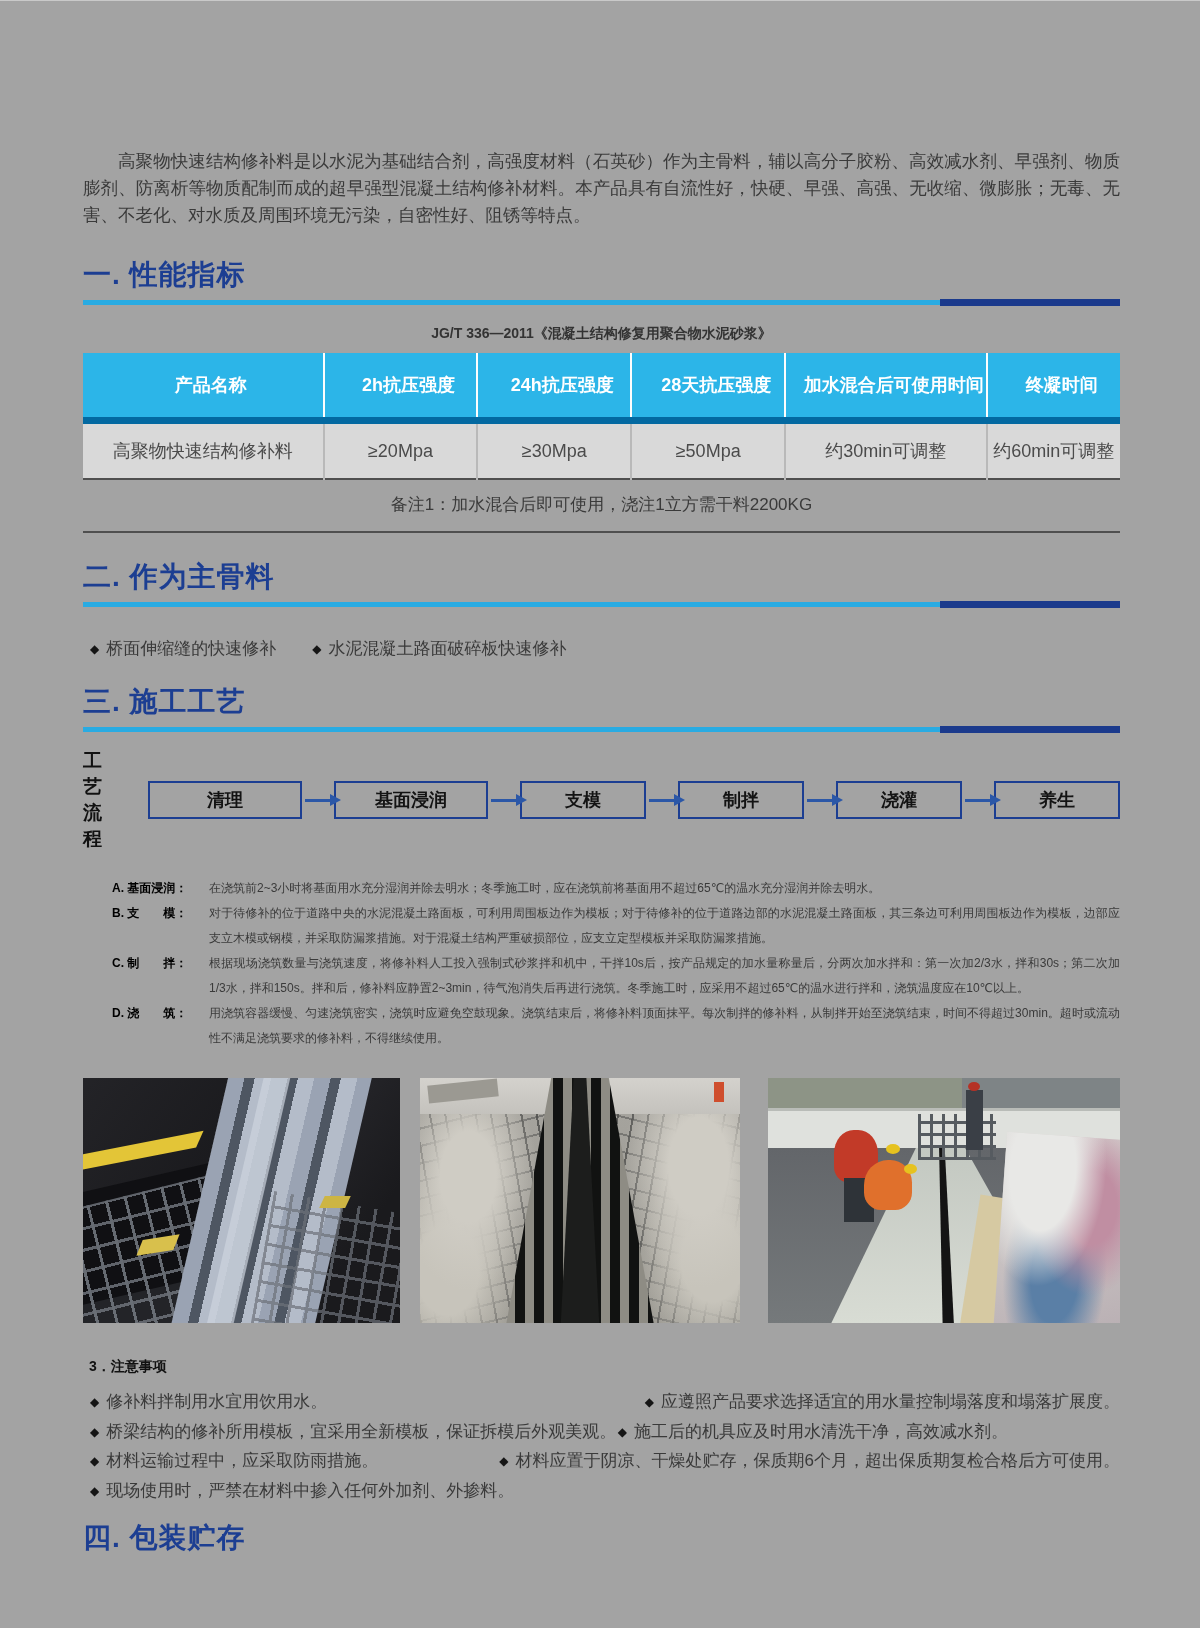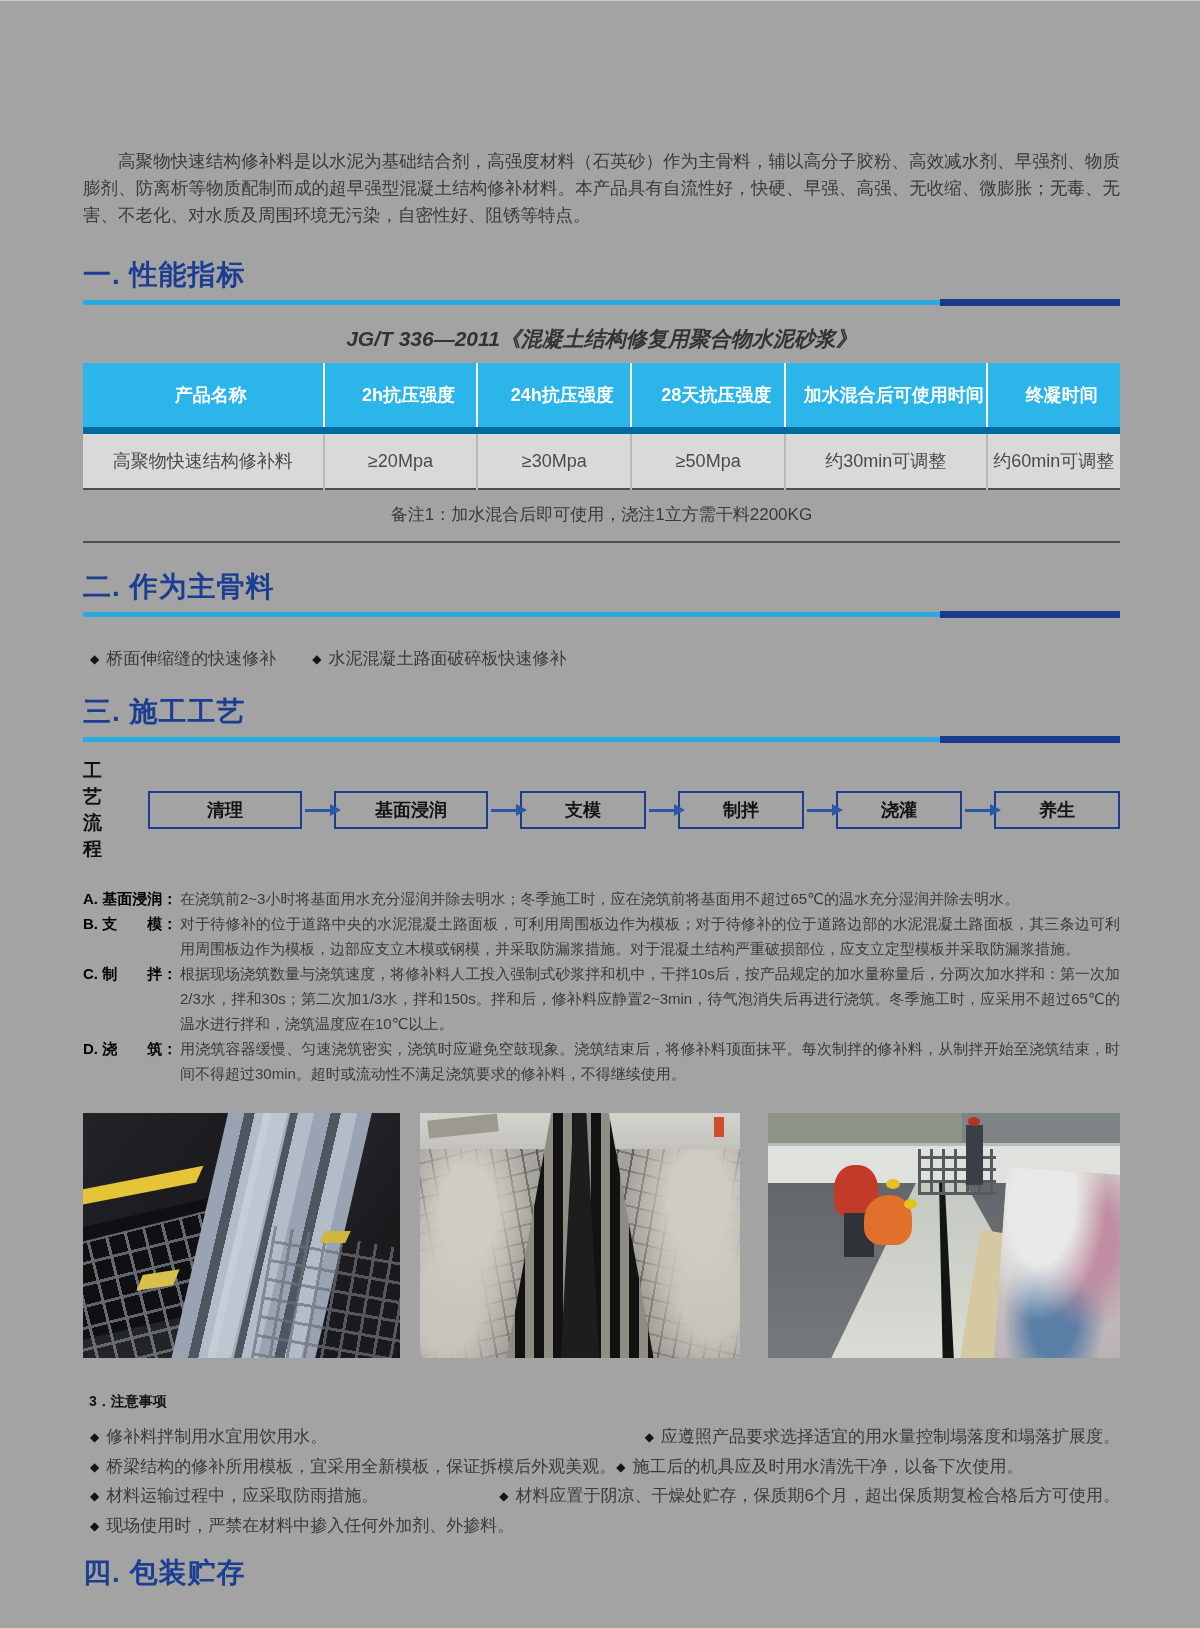--- a/index.html
+++ b/index.html
@@ -10,21 +10,21 @@
   
   .intro{margin:147px 0 0 0;font-size:17.5px;line-height:27px;color:#3a3a3a;text-indent:2em;text-align:justify;}
 
   
   .sec-title{margin:0;font-size:28px;line-height:32px;font-weight:700;color:#1c3e92;letter-spacing:1px;}
   .sec-rule{position:relative;height:5px;background:#29abe2;margin-top:9px;}
   .sec-rule-end{position:absolute;right:0;top:-1px;width:180px;height:7px;background:#1b3a8c;}
 
   
   .sec-performance{margin-top:30px;}
-  .tbl-caption{margin:20px 0 0 0;text-align:center;font-size:21px;font-weight:700;color:#333;font-style:italic;}
+  .tbl-caption{margin:20px 0 0 0;text-align:center;font-size:14px;font-weight:700;color:#333;}
   .spec-table{width:100%;margin-top:10px;border-collapse:collapse;table-layout:fixed;border-bottom:2px solid #4f4f4f;}
   .spec-table th{background:#2cb5e8;color:#fff;font-size:18px;font-weight:700;height:62px;border-left:2px solid #fdfdfd;padding-left:17px;}
   .spec-table th:first-child{border-left:none;}
   .spec-table td{background:#d9d9d9;color:#4b4b4b;font-size:18px;text-align:center;height:52px;border-left:2px solid #b9b9b9;border-top:7px solid #0369a1;}
   .spec-table td:first-child{border-left:none;}
   .col-name{width:24%;}.col-2h{width:14.6%;}.col-24h{width:14.6%;}.col-28d{width:14.6%;}.col-mix{width:19.7%;}.col-final{width:12.5%;}
   .remark{margin:0;padding:13px 0 15px 0;text-align:center;font-size:17px;color:#3a3a3a;border-bottom:2px solid #4f4f4f;}
 
   
   .sec-application{margin-top:28px;}
@@ -36,21 +36,21 @@
 
   
   .sec-process{margin-top:26px;}
   .flow-row{display:flex;align-items:center;margin-top:16px;}
   .flow-label{font-size:19px;font-weight:700;color:#111;margin-right:30px;letter-spacing:1px;}
   .flow-box{display:inline-block;border:2px solid #1c3e92;color:#131313;font-size:18px;font-weight:700;text-align:center;padding:5px 16px;min-width:90px;}
   .flow-box.wide{min-width:118px;}
   .flow-arrow{position:relative;width:26px;height:3px;background:#2b57a7;margin:0 3px;flex:none;}
   .flow-arrow::after{content:"";position:absolute;right:-10px;top:-5px;border-left:11px solid #2b57a7;border-top:6.5px solid transparent;border-bottom:6.5px solid transparent;}
   .steps{margin-top:24px;}
-  .step{display:flex;font-size:15px;line-height:25px;}
+  .step{display:flex;font-size:12px;line-height:25px;margin-left:29px;}
   .step-label{flex:none;width:97px;font-weight:700;color:#000;}
   .step-text{flex:1;text-align:justify;color:#3a3a3a;}
 
   
   .photos{display:flex;margin-top:27px;}
   .photo{position:relative;height:245px;overflow:hidden;flex:none;background:#777;}
   .photo.p1{width:317px;background:#232428;}
   .photo.p2{width:320px;margin-left:20px;background:#b3b2ae;}
   .photo.p3{width:352px;margin-left:28px;background:#6d7173;}
   .photo div{position:absolute;}
@@ -275,21 +275,21 @@
             <span>应遵照产品要求选择适宜的用水量控制塌落度和塌落扩展度。</span>
           </span>
         </div>
         <div class="note-row">
           <span class="bullet-item">
             <span class="bullet-icon">◆</span>
             <span>桥梁结构的修补所用模板，宜采用全新模板，保证拆模后外观美观。</span>
           </span>
           <span class="bullet-item note-right inset">
             <span class="bullet-icon">◆</span>
-            <span>施工后的机具应及时用水清洗干净，以备下次使用。</span>
+            <span>施工后的机具应及时用水清洗干净，高效减水剂。</span>
           </span>
         </div>
         <div class="note-row">
           <span class="bullet-item">
             <span class="bullet-icon">◆</span>
             <span>材料运输过程中，应采取防雨措施。</span>
           </span>
           <span class="bullet-item note-right">
             <span class="bullet-icon">◆</span>
             <span>材料应置于阴凉、干燥处贮存，保质期6个月，超出保质期复检合格后方可使用。</span>

